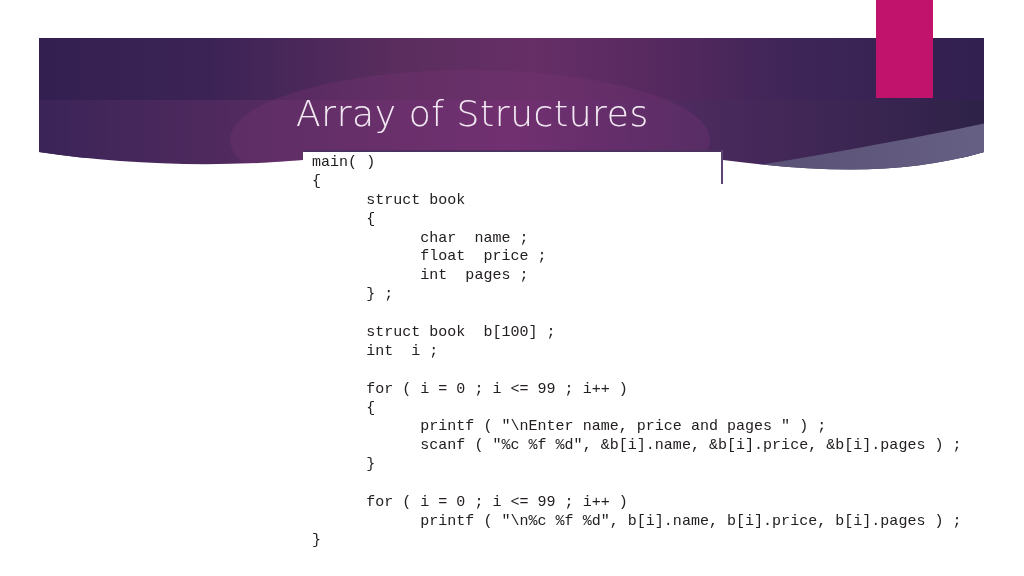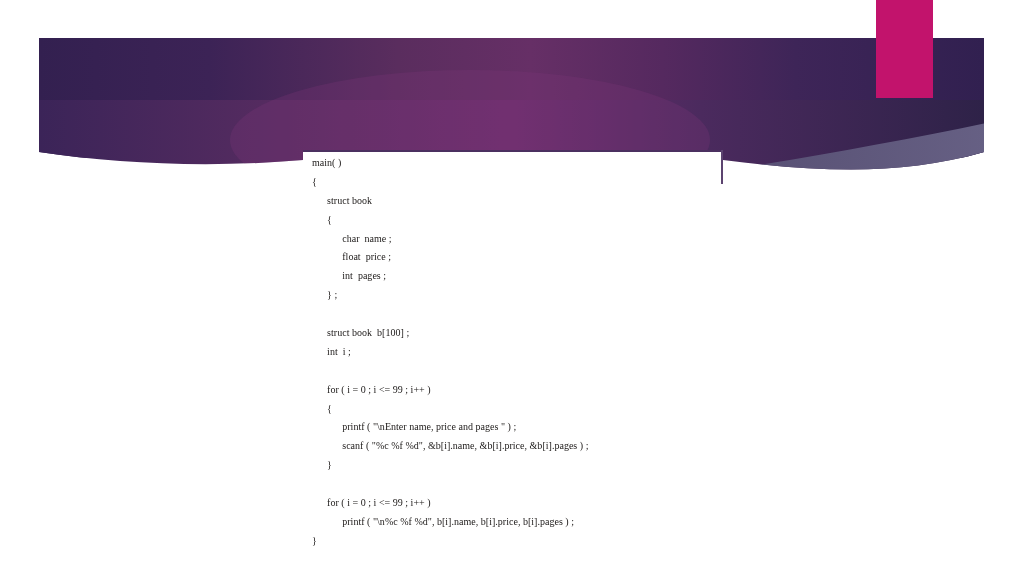--- a/index.html
+++ b/index.html
@@ -76,22 +76,22 @@
     background: #5C4470;
   }
 
   #code-listing {
     position: absolute;
     left: 9px;
     top: 4px;
     margin: 0;
     padding: 0;
     color: #23201F;
-    font-family: Liberation Serif, serif;
-    font-size: 10px;
+    font-family: Liberation Mono, monospace;
+    font-size: 15px;
     line-height: 18.9px;
     white-space: pre;
     letter-spacing: 0.02px;
   }
   .code-line {
     display: block;
     height: 18.9px;
     white-space: pre;
   }
   .code-line.blank {
@@ -139,20 +139,21 @@
       <rect x="39" y="100" width="945" height="90" fill="url(#bannerGradLower)"></rect>
 
       <path d="M520,200 C700,176 860,150 1000,120 L1000,200 Z" fill="url(#swooshGrad)" opacity="0.95"></path>
 
       <ellipse cx="470" cy="140" rx="240" ry="70" fill="#7A3478" opacity="0.30"></ellipse>
     </g>
 
     <rect x="876" y="0" width="57" height="98" fill="#C2136C"></rect>
   </svg>
 
+  <div id="slide-title">Array of Structures</div>
 
   <div id="code-block">
     <div id="code-block-topline"></div>
     <div id="code-block-sideline"></div>
     <div id="code-listing"><span class="code-line">main( )</span><span class="code-line">{</span><span class="code-line">      struct book</span><span class="code-line">      {</span><span class="code-line">            char  name ;</span><span class="code-line">            float  price ;</span><span class="code-line">            int  pages ;</span><span class="code-line">      } ;</span><span class="code-line blank"></span><span class="code-line">      struct book  b[100] ;</span><span class="code-line">      int  i ;</span><span class="code-line blank"></span><span class="code-line">      for ( i = 0 ; i &lt;= 99 ; i++ )</span><span class="code-line">      {</span><span class="code-line">            printf ( "\nEnter name, price and pages " ) ;</span><span class="code-line">            scanf ( "%c %f %d", &amp;b[i].name, &amp;b[i].price, &amp;b[i].pages ) ;</span><span class="code-line">      }</span><span class="code-line blank"></span><span class="code-line">      for ( i = 0 ; i &lt;= 99 ; i++ )</span><span class="code-line">            printf ( "\n%c %f %d", b[i].name, b[i].price, b[i].pages ) ;</span><span class="code-line">}</span></div>
   </div>
 
 </div>
 
 </body></html>

